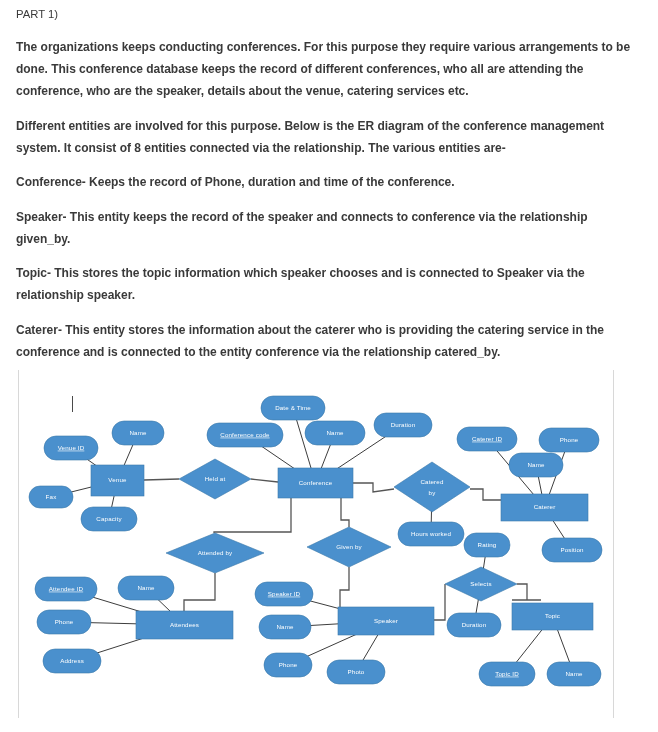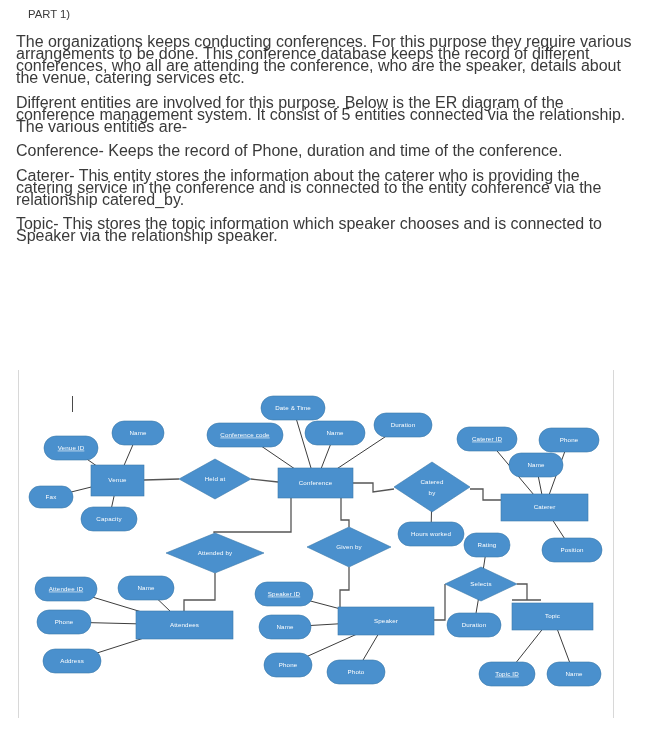--- a/index.html
+++ b/index.html
@@ -12,31 +12,32 @@
   }
   #doc{
     width:658px;height:732px;
     position:relative;
     box-sizing:border-box;
   }
   .prose{
     padding:6px 18px 0 16px;
   }
   .para{
-    font-size:16px;
-    line-height:12px;
+    font-size:12px;
+    line-height:22px;
     color:#3a3a3a;
     margin:0 0 12.5px 0;
     letter-spacing:-0.02px;
+    font-weight:bold;
   }
   #part-title{
     font-size:11.3px;
     line-height:16px;
     color:#3a3a3a;
-    margin:0 0 14px 12px;
+    margin:0 0 14px 0;
   }
   #diagram-frame{
     position:absolute;
     left:18px;top:370px;
     width:596px;height:348px;
     border-left:1px solid #d8d8d8;
     border-right:1px solid #d8d8d8;
     box-sizing:border-box;
   }
   #er-svg{display:block;}
@@ -60,24 +61,25 @@
   }
 </style>
 </head>
 <body>
 
 <div id="doc">
 
   <div class="prose">
     <div id="part-title">PART 1)</div>
     <p class="para">The organizations keeps conducting conferences. For this purpose they require various arrangements to be done. This conference database keeps the record of different conferences, who all are attending the conference, who are the speaker, details about the venue, catering services etc.</p>
-    <p class="para">Different entities are involved for this purpose. Below is the ER diagram of the conference management system. It consist of 5 entities connected via the relationship. The various entities are-</p>
+    <p class="para">Different entities are involved for this purpose. Below is the ER diagram of the conference management system. It consist of 8 entities connected via the relationship. The various entities are-</p>
     <p class="para">Conference- Keeps the record of Phone, duration and time of the conference.</p>
+    <p class="para">Speaker- This entity keeps the record of the speaker and connects to conference via the relationship given_by.</p>
+    <p class="para">Topic- This stores the topic information which speaker chooses and is connected to Speaker via the relationship speaker.</p>
     <p class="para">Caterer- This entity stores the information about the caterer who is providing the catering service in the conference and is connected to the entity conference via the relationship catered_by.</p>
-    <p class="para">Topic- This stores the topic information which speaker chooses and is connected to Speaker via the relationship speaker.</p>
   </div>
 
   <div class="caret"></div>
 
   <div id="diagram-frame">
     <svg id="er-svg" width="594" height="346" viewBox="18 370 594 346">
       <g id="connectors">
           <line x1="70" y1="448" x2="116.5" y2="480.5" class="conn"></line>
           <line x1="137" y1="433" x2="116.5" y2="480.5" class="conn"></line>
           <line x1="50" y1="497" x2="116.5" y2="480.5" class="conn"></line>

